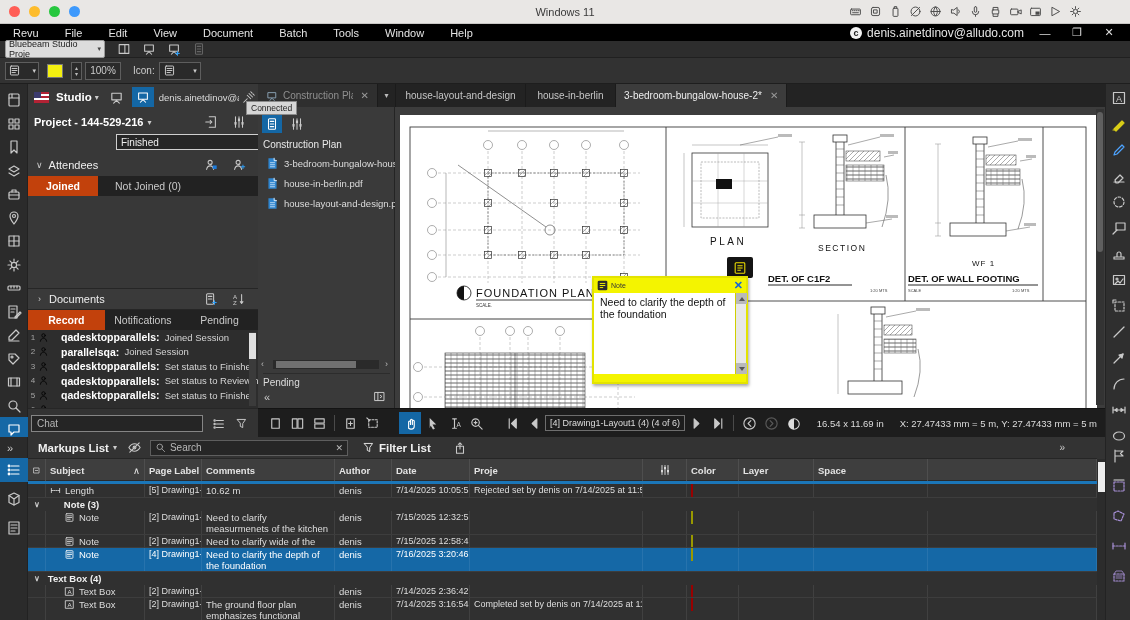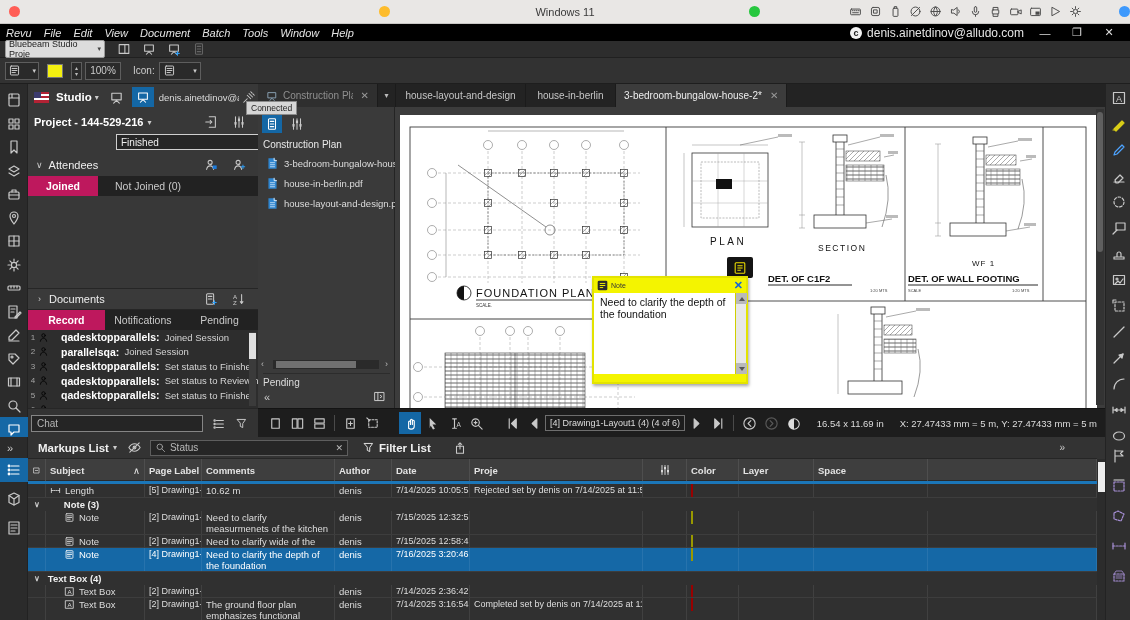--- a/index.html
+++ b/index.html
@@ -3,27 +3,27 @@
 <meta charset="utf-8">
 <style>
   html,body{margin:0;padding:0;background:#555;}
   *{box-sizing:border-box;}
   #app{position:relative;width:1130px;height:620px;overflow:hidden;background:#333;
        font-family:"Liberation Sans",sans-serif;cursor:default;user-select:none;}
   .abs{position:absolute;}
   .flex{display:flex;align-items:center;}
   .ic{display:inline-flex;align-items:center;justify-content:center;}
   
-  #vm-bar{top:0;left:0;width:1130px;height:24px;background:#e9e7e5;border-bottom:1px solid #c9c7c5;justify-content:space-between;}
+  #vm-bar{top:0;left:0;width:1130px;height:24px;background:#e9e7e5;border-bottom:1px solid #c9c7c5;}
   .tl{width:11px;height:11px;border-radius:50%;margin-left:9px;}
   #vm-title{position:absolute;left:0;right:0;top:6px;text-align:center;font-size:11px;color:#3a3a3a;}
   #vm-icons{position:absolute;right:48px;top:5px;display:flex;gap:7px;color:#4c4c4c;}
   
   #menu-bar{top:24px;left:0;width:1130px;height:17px;background:#000;color:#e4e4e4;font-size:11px;}
-  .menu-item{padding:0 6px;font-style:italic;}
+  .menu-item{padding:0 13px;}
   #menu-right{position:absolute;right:10px;top:24px;height:17px;display:flex;align-items:center;gap:10px;color:#e4e4e4;}
   .win-ctl{font-size:11px;width:22px;text-align:center;color:#ddd;}
   #brand-logo{width:12px;height:12px;border-radius:50%;background:#f2f2f2;color:#222;font-size:9px;font-weight:bold;
     display:flex;align-items:center;justify-content:center;}
   
   #tb1{top:41px;left:0;width:1130px;height:17px;background:#2d2d2d;border-bottom:1px solid #202020;}
   #profile-select{margin-left:5px;width:100px;height:13px;background:#dcdcdc;border:1px solid #9a9a9a;border-radius:2px;
     font-size:9px;color:#222;display:flex;align-items:center;padding:8px 3px;}
   #profile-select .cap{margin-left:auto;color:#444;font-size:7px;}
   #tb1-icons{display:flex;gap:11px;margin-left:12px;color:#c9c9c9;}
@@ -34,21 +34,21 @@
   #mk-strip{top:437px;left:0;width:28px;height:183px;background:#2b2b2b;border-right:1px solid #222;}
   .strip-btn{position:absolute;left:0;width:28px;height:24px;display:flex;align-items:center;justify-content:center;color:#c9c9c9;}
   .strip-btn.active{background:#1568a6;color:#fff;}
   
   #studio-panel{top:84px;left:28px;width:230px;height:353px;background:#383838;}
   .sect-caret{color:#ccc;font-size:9px;}
   #status-select{position:absolute;left:88px;top:50px;width:160px;height:16px;border:1px solid #cfcfcf;background:#262626;
      color:#eee;font-size:10px;display:flex;align-items:center;padding:0 4px;}
   #status-select .cap{margin-left:auto;color:#ccc;font-size:8px;}
   .tab{display:flex;align-items:center;justify-content:center;font-size:10.5px;color:#c9c9c9;}
-  .tab.active{background:#be185d;color:#fff;font-weight:bold;}
+  .tab.active{background:#c2410c;color:#fff;font-weight:bold;}
   #attendee-list{position:absolute;left:0;top:112px;width:230px;height:92px;background:#2d2d2d;}
   #documents-row{position:absolute;left:0;top:204px;width:230px;height:22px;background:#3a3a3a;
      border-top:1px solid #262626;border-bottom:1px solid #262626;}
   #record-tabs{position:absolute;left:0;top:226px;width:230px;height:20px;background:#222;display:flex;}
   #record-list{position:absolute;left:0;top:246px;width:230px;height:78px;background:#2d2d2d;overflow:hidden;}
   .rec-row{display:flex;align-items:center;height:14.5px;white-space:nowrap;overflow:hidden;}
   .rec-n{width:10px;font-size:8px;color:#a5a5a5;text-align:center;flex:none;}
   .rec-user{font-size:10.5px;font-weight:bold;color:#fff;margin-left:12px;}
   .rec-act{font-size:9.5px;color:#d5d5d5;margin-left:5px;}
   #chat-row{position:absolute;left:0;top:324px;width:230px;height:29px;background:#333;border-top:1px solid #262626;}
@@ -1018,21 +1018,21 @@
             <path d="M3 13L13 3"></path>
           </svg>
         </span>
       <div id="mk-search">
         <span class="ic" id="mk-mag" style="color:#aaa;margin-right:4px">
             <svg viewBox="0 0 16 16" width="11" height="11" fill="none" stroke="currentColor" stroke-width="1.2" stroke-linecap="round" stroke-linejoin="round">
               <circle cx="7" cy="7" r="4"></circle>
               <path d="M10 10l4 4"></path>
             </svg>
           </span>
-        <span>Status</span>
+        <span>Search</span>
         <span style="margin-left:auto;color:#bbb;font-size:9px">✕</span>
       </div>
       <span class="ic" id="mk-funnel" style="margin-left:14px;color:#e3e3e3">
           <svg viewBox="0 0 16 16" width="13" height="13" fill="none" stroke="currentColor" stroke-width="1.2" stroke-linecap="round" stroke-linejoin="round">
             <path d="M3 3h10L9.5 8v5l-3-1.5V8z"></path>
           </svg>
         </span>
       <span style="margin-left:4px;font-size:11.5px;font-weight:bold;color:#f0f0f0">Filter List</span>
       <span class="ic" id="mk-share" style="margin-left:22px;color:#c9c9c9">
           <svg viewBox="0 0 16 16" width="14" height="14" fill="none" stroke="currentColor" stroke-width="1.2" stroke-linecap="round" stroke-linejoin="round">

